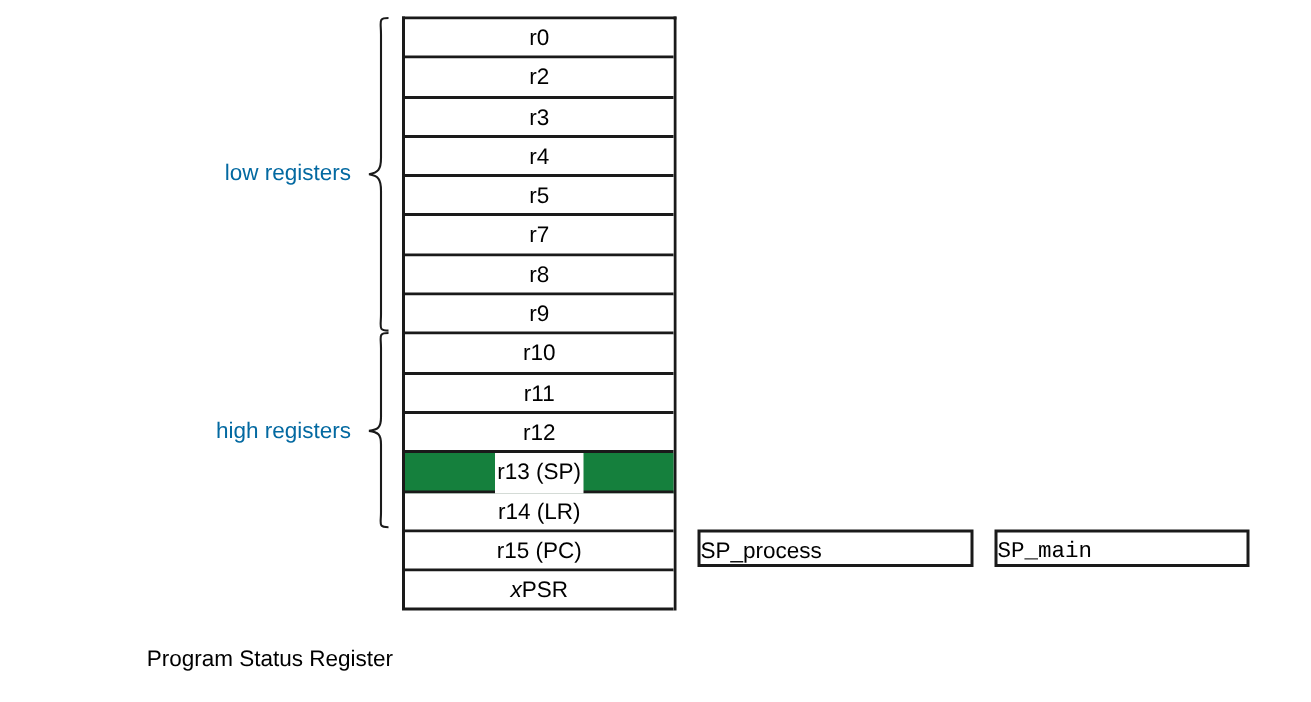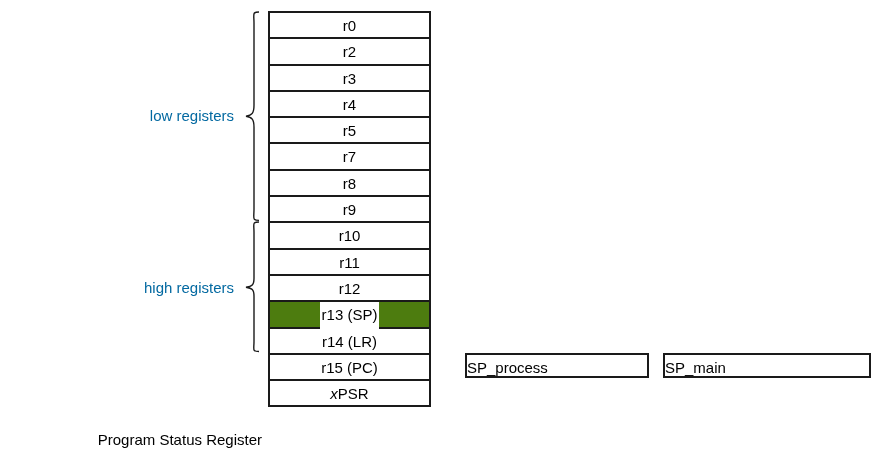--- a/index.html
+++ b/index.html
@@ -22,39 +22,39 @@
     top: 0;
     width: 874px;
     height: 468px;
   }
 
   
   .reg-table {
     position: absolute;
     left: 268px;
     top: 11px;
-    width: 163px;
+    width: 183px;
     border-left: 2px solid #1a1a1a;
     border-right: 2px solid #1a1a1a;
     border-top: 2px solid #1a1a1a;
     box-sizing: border-box;
   }
   .reg-row {
     height: 26.3px;
     line-height: 26.3px;
     text-align: center;
     font-size: 15px;
     border-bottom: 2px solid #1a1a1a;
     background: #ffffff;
     box-sizing: border-box;
     position: relative;
     white-space: nowrap;
   }
   .reg-row.shaded {
-    background: #4d7c0f;
+    background: #15803d;
   }
   .reg-row.shaded .cell-label {
     background: #ffffff;
     padding: 0 2px;
   }
   .cell-label {
     display: inline-block;
   }
   .cell-label .ital {
     font-style: italic;
@@ -119,21 +119,22 @@
     background: #ffffff;
     box-sizing: border-box;
     white-space: nowrap;
   }
   #sp-process {
     left: 465px;
     width: 184px;
   }
   #sp-main {
     left: 663px;
-    width: 208px;
+    width: 170px;
+    font-family: Liberation Mono, monospace;
   }
 </style>
 </head>
 <body>
 
 <div id="diagram">
 
   <div class="brace" id="brace-low">
     <svg viewBox="0 0 16 210" preserveAspectRatio="none">
       <path d="M 14 1 C 7 1, 9 3, 9 12 L 9 94 C 9 102, 7 104, 1 105 C 7 106, 9 108, 9 116 L 9 198 C 9 207, 7 209, 14 209" fill="none" stroke="#1a1a1a" stroke-width="1.4" vector-effect="non-scaling-stroke"></path>

